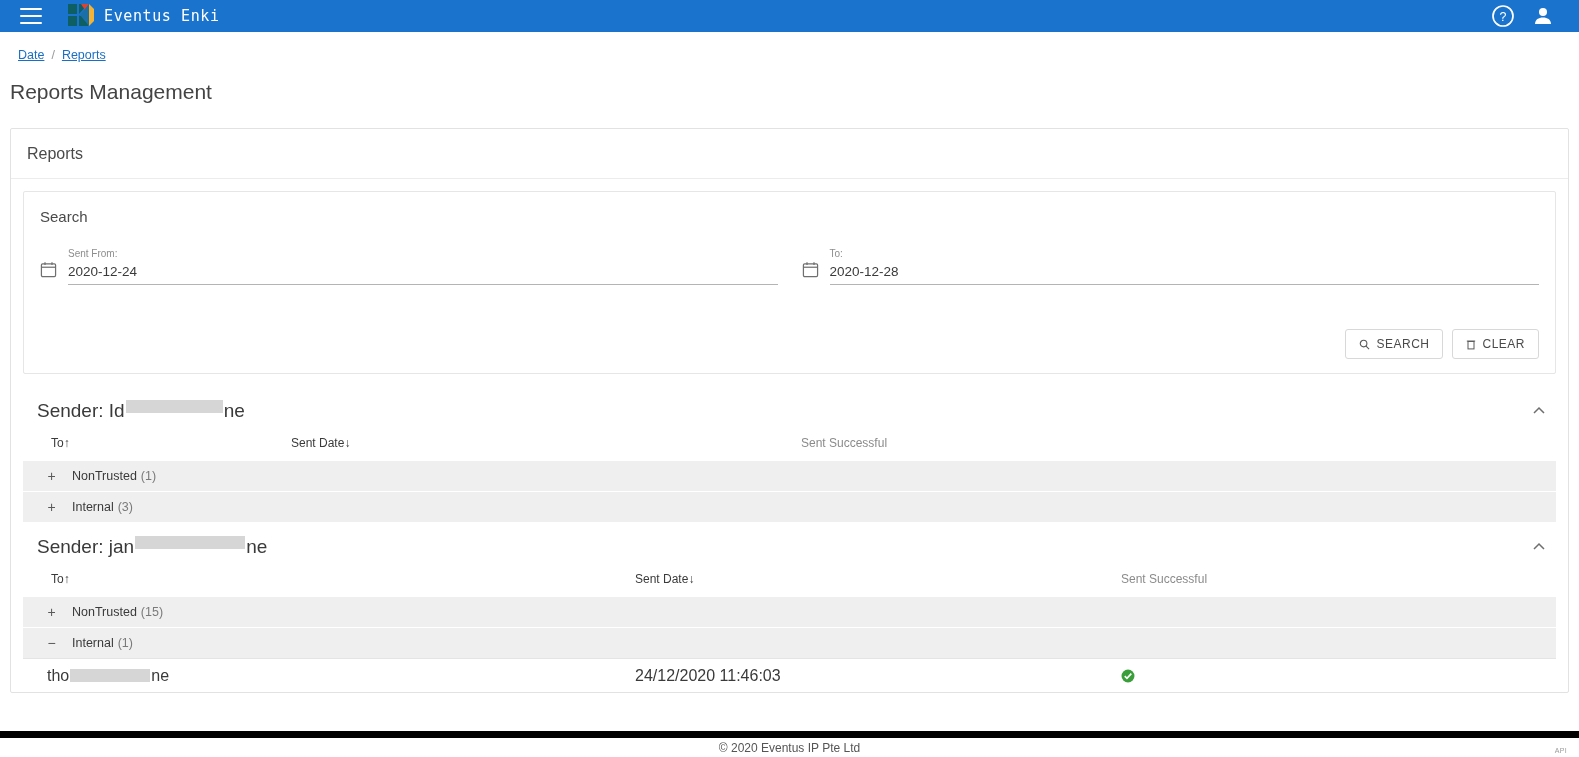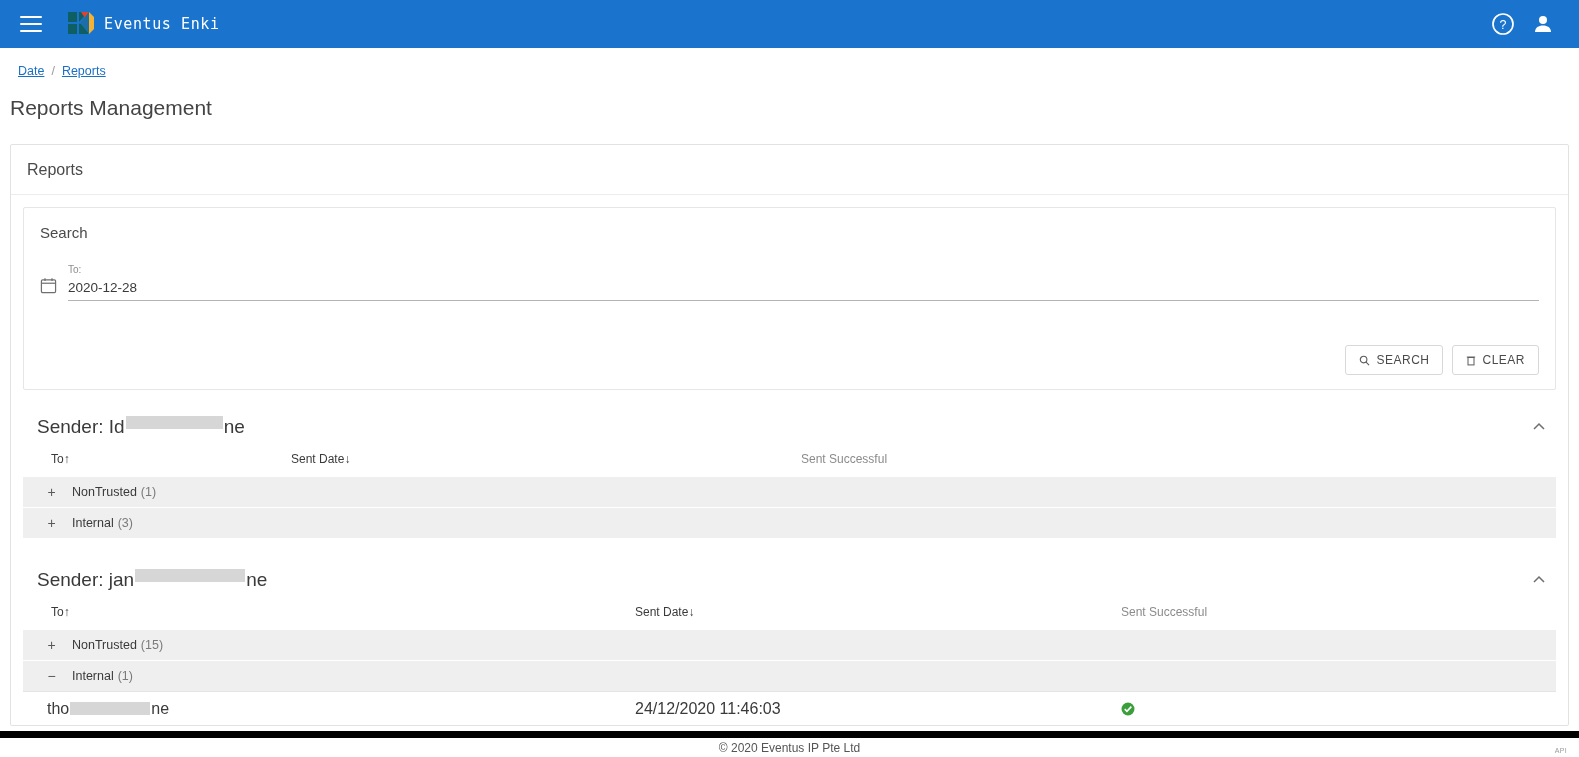--- a/index.html
+++ b/index.html
@@ -9,21 +9,21 @@
     width: 1579px;
     height: 757px;
     overflow: hidden;
     background: #ffffff;
     font-family: "Liberation Sans", sans-serif;
     color: #3c3c3c;
   }
 
   
   .appbar {
-    height: 48px;
+    height: 32px;
     background: #1a73cd;
     display: flex;
     align-items: center;
     padding: 0 14px;
     position: relative;
   }
   .hamburger {
     width: 22px;
     height: 16px;
     margin-left: 6px;
@@ -324,20 +324,32 @@
   <h1 class="page-title">Reports Management</h1>
 
   <div class="card">
     <div class="card-header">Reports</div>
     <div class="card-body">
 
       <div class="search-panel">
         <div class="search-panel-title">Search</div>
         <div class="fields-row">
 
+          <div class="field">
+            <svg class="cal-icon" viewBox="0 0 18 18">
+              <rect x="1.5" y="3" width="15" height="13.5" rx="1.3" fill="none" stroke="#6f6f6f" stroke-width="1.3"></rect>
+              <line x1="1.5" y1="6.6" x2="16.5" y2="6.6" stroke="#6f6f6f" stroke-width="1.3"></line>
+              <line x1="5.3" y1="1.4" x2="5.3" y2="4.2" stroke="#6f6f6f" stroke-width="1.3"></line>
+              <line x1="12.7" y1="1.4" x2="12.7" y2="4.2" stroke="#6f6f6f" stroke-width="1.3"></line>
+            </svg>
+            <div class="field-wrap">
+              <div class="field-label">Sent From:</div>
+              <input class="field-value" type="text" value="2020-12-24" style="">
+            </div>
+          </div>
 
           <div class="field">
             <svg class="cal-icon" viewBox="0 0 18 18">
               <rect x="1.5" y="3" width="15" height="13.5" rx="1.3" fill="none" stroke="#6f6f6f" stroke-width="1.3"></rect>
               <line x1="1.5" y1="6.6" x2="16.5" y2="6.6" stroke="#6f6f6f" stroke-width="1.3"></line>
               <line x1="5.3" y1="1.4" x2="5.3" y2="4.2" stroke="#6f6f6f" stroke-width="1.3"></line>
               <line x1="12.7" y1="1.4" x2="12.7" y2="4.2" stroke="#6f6f6f" stroke-width="1.3"></line>
             </svg>
             <div class="field-wrap">
               <div class="field-label">To:</div>
@@ -396,21 +408,21 @@
           <span>NonTrusted</span>
           <span class="gcount">(1)</span>
         </div>
         <div class="grouprow">
           <span class="expander">+</span>
           <span>Internal</span>
           <span class="gcount">(3)</span>
         </div>
       </div>
 
-      <div class="sender-block" style="margin-top:27px">
+      <div class="sender-block" style="margin-top:10px">
         <div class="sender-head">
           <div class="sender-title">
             <span>Sender: jan</span>
             <span class="redact" style="width:110px"></span>
             <span>ne</span>
           </div>
           <svg class="chev" viewBox="0 0 18 18">
             <polyline points="4,11 9,6 14,11" fill="none" stroke="#6e6e6e" stroke-width="1.5"></polyline>
           </svg>
         </div>

